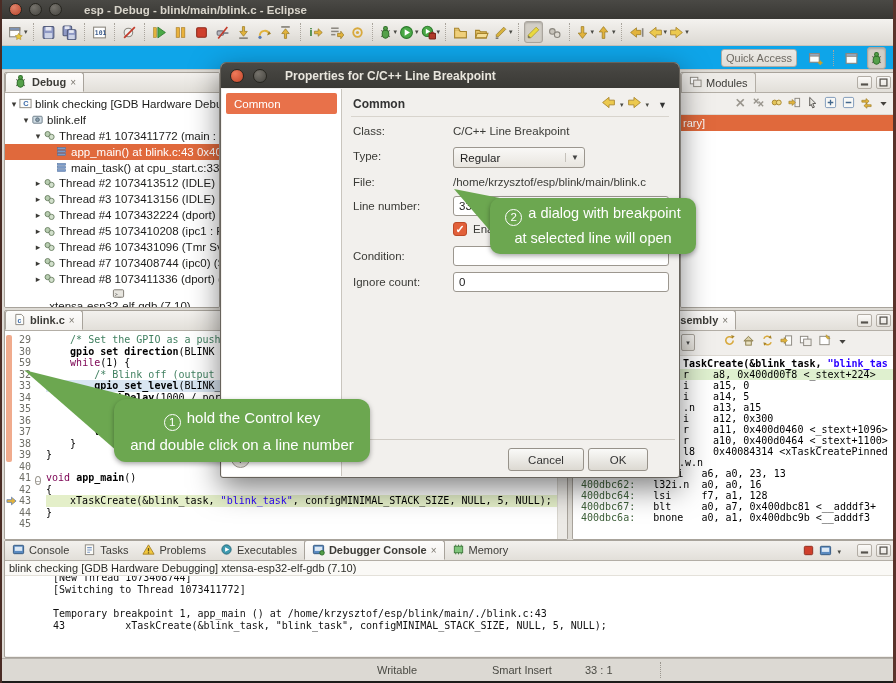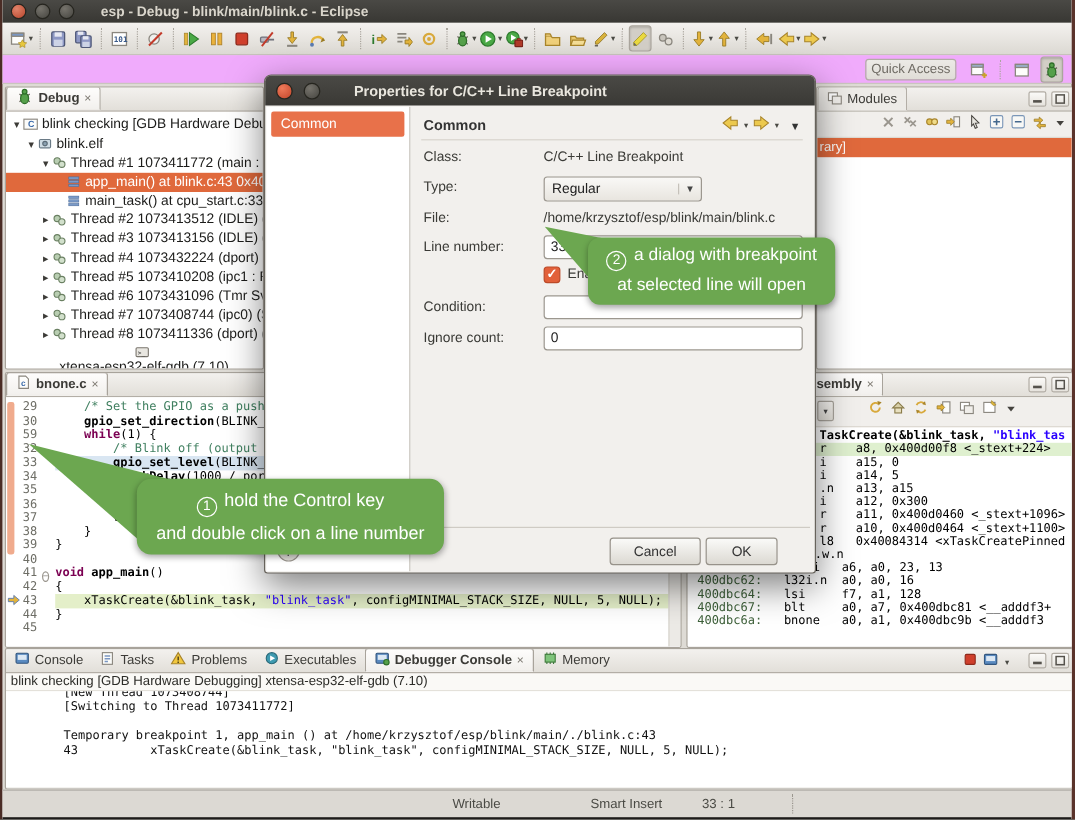--- a/index.html
+++ b/index.html
@@ -19,21 +19,21 @@
 
   
   #toolbar{left:0;top:19px;right:0;height:27px;background:linear-gradient(#f4f2ef,#dcd9d3);
            border-bottom:1px solid #c6c2bb;display:flex;align-items:center;padding-left:5px;}
   .tb-btn{height:22px;min-width:19px;display:inline-flex;align-items:center;justify-content:center;
           border-radius:3px;margin:0 1px;position:relative;}
   .tb-btn.pressed{background:#d2cec6;border:1px solid #aaa59d;box-shadow:inset 0 1px 2px rgba(0,0,0,.2);}
   .tb-caret{font-size:7px;color:#4a4a44;margin-left:1px;}
   .tb-sep{width:1px;height:18px;border-left:1px dotted #aaa59d;margin:0 4px;}
   
-  #qa-row{left:0;top:46px;right:0;height:24px;background:#f0abfc;border-bottom:1px solid #c9c5be;padding-left:48px;}
+  #qa-row{left:0;top:46px;right:0;height:24px;background:#0ea5e9;border-bottom:1px solid #c9c5be;padding-left:48px;}
   #quick-access{position:absolute;right:96px;top:3px;width:76px;height:18px;border:1px solid #b2ada5;
                 border-radius:3px;color:#6e6a63;font-size:11px;display:flex;align-items:center;
                 justify-content:center;background:linear-gradient(#eceae6,#e0ddd7);}
   #persp-box{position:absolute;right:6px;top:2px;display:flex;align-items:center;gap:4px;height:20px;}
   .persp-sep{width:1px;height:16px;border-left:1px dotted #aaa59d;margin:0 3px;}
 
   
   .panel{background:#f1efec;border:1px solid #a8a39b;border-radius:2px;overflow:hidden;}
   .tabrow{height:20px;background:linear-gradient(#f3f1ee,#e2dfd9);border-bottom:1px solid #b3aea6;
           display:flex;align-items:flex-end;position:relative;}
@@ -68,21 +68,21 @@
   .code-row .lnum{width:30px;padding-right:4px;text-align:right;flex:none;
        font-family:"DejaVu Sans Mono",monospace;font-size:10px;color:#6e6e66;background:transparent;}
   .code-row .fold{width:11px;flex:none;position:relative;}
   .fold-mark{width:8px;height:8px;border:1px solid #9a968e;border-radius:50%;background:#fff;
              font-size:7px;line-height:6px;text-align:center;color:#6a665e;}
   .code-row pre{margin:0;flex:1;font-family:"DejaVu Sans Mono",monospace;font-size:10px;line-height:11.5px;
                 white-space:pre;overflow:hidden;height:11.5px;}
   .code-row.curline pre{background:#d9e6f2;}
   .code-row.execline pre{background:#e4efc9;}
   .c-comment{color:#3f7f5f;}
-  .c-kw{color:#7b0052;font-weight:bold;}
+  .c-kw{color:#7b0052;font-weight:normal;}
   .c-str{color:#2a00ff;}
   .c-fn{font-weight:bold;color:#000;}
   .c-addr{color:#3c5f38;}
   #exec-arrow{position:absolute;left:1px;}
   #editor-vscroll{position:absolute;right:0;top:0;width:10px;height:208px;background:#eceae6;border-left:1px solid #d8d5ce;}
   #editor-vthumb{position:absolute;right:1px;top:2px;width:8px;height:90px;background:#c7c3bb;border-radius:4px;}
 
   
   #disasm-panel{left:570px;top:310px;width:324px;height:230px;}
   #disasm-tab{position:absolute;left:70px;}
@@ -121,21 +121,21 @@
   #bottom-strip{left:0;top:681px;right:0;height:2px;background:#1d1c1a;}
 
   
   #dialog{left:218px;top:62px;width:460px;height:416px;z-index:40;background:#f2f0ed;
           border:1px solid #67635c;border-radius:6px 6px 3px 3px;box-shadow:0 10px 30px rgba(0,0,0,.5);}
   #dlg-titlebar{position:absolute;left:0;top:0;right:0;height:25px;background:linear-gradient(#4a4945,#3a3935);
                 border-radius:5px 5px 0 0;display:flex;align-items:center;color:#e9e6de;font-size:12px;font-weight:bold;}
   .dlg-circ{width:14px;height:14px;border-radius:50%;margin-left:9px;
             background:radial-gradient(circle at 35% 30%,#76736c,#45443f);border:1px solid #26251f;}
   .dlg-circ.close{background:radial-gradient(circle at 35% 30%,#ef7a5a,#c2452a);}
-  #dlg-title{margin-left:28px;}
+  #dlg-title{margin-left:18px;}
   #dlg-nav{position:absolute;left:1px;top:26px;width:120px;bottom:1px;background:#fff;border-right:1px solid #c9c5be;}
   #dlg-nav-item{margin:4px;height:21px;background:#e8714a;color:#fff;font-size:11.5px;
                 display:flex;align-items:center;padding-left:8px;border-radius:2px;}
   #dlg-right{position:absolute;left:122px;top:26px;right:2px;height:330px;}
   #dlg-section{position:absolute;left:10px;top:8px;font-size:12px;font-weight:bold;color:#333;}
   #dlg-navicons{position:absolute;right:10px;top:6px;display:flex;align-items:center;gap:3px;}
   #dlg-hsep{position:absolute;left:8px;right:8px;top:27px;border-top:1px solid #d8d4cd;}
   .fld-label{position:absolute;left:10px;font-size:11.5px;color:#3a3a36;}
   .fld-value{position:absolute;left:110px;font-size:11.5px;color:#3a3a36;}
   .fld-input{position:absolute;left:110px;width:216px;height:20px;border:1px solid #9c978f;border-radius:3px;
@@ -624,21 +624,21 @@
     </div>
   </div>
 
   <div id="editor-panel" class="abs panel">
     <div class="tabrow">
       <div class="tab active">
         <span id="editor-tab-icon"><svg width="13" height="13" viewBox="0 0 14 14">
               <path d="M3,1.5 L9,1.5 L11.5,4 L11.5,12.5 L3,12.5 Z" fill="#fdfdfb" stroke="#8a867e"></path>
               <text x="4.8" y="10.5" font-size="7.5" font-weight="bold" fill="#3a6aaa">c</text>
             </svg></span>
-        <span>bnone.c</span>
+        <span>blink.c</span>
         <span class="tclose">×</span>
       </div>
     </div>
     <div id="editor-body">
       <div id="range-bar"></div>
       <div id="code-lines">
           <div class="code-row">
             <span class="lnum">29</span>
             <span class="fold"></span>
             <pre><span class="c-plain">    </span><span class="c-comment">/* Set the GPIO as a push/pull output */</span></pre>

